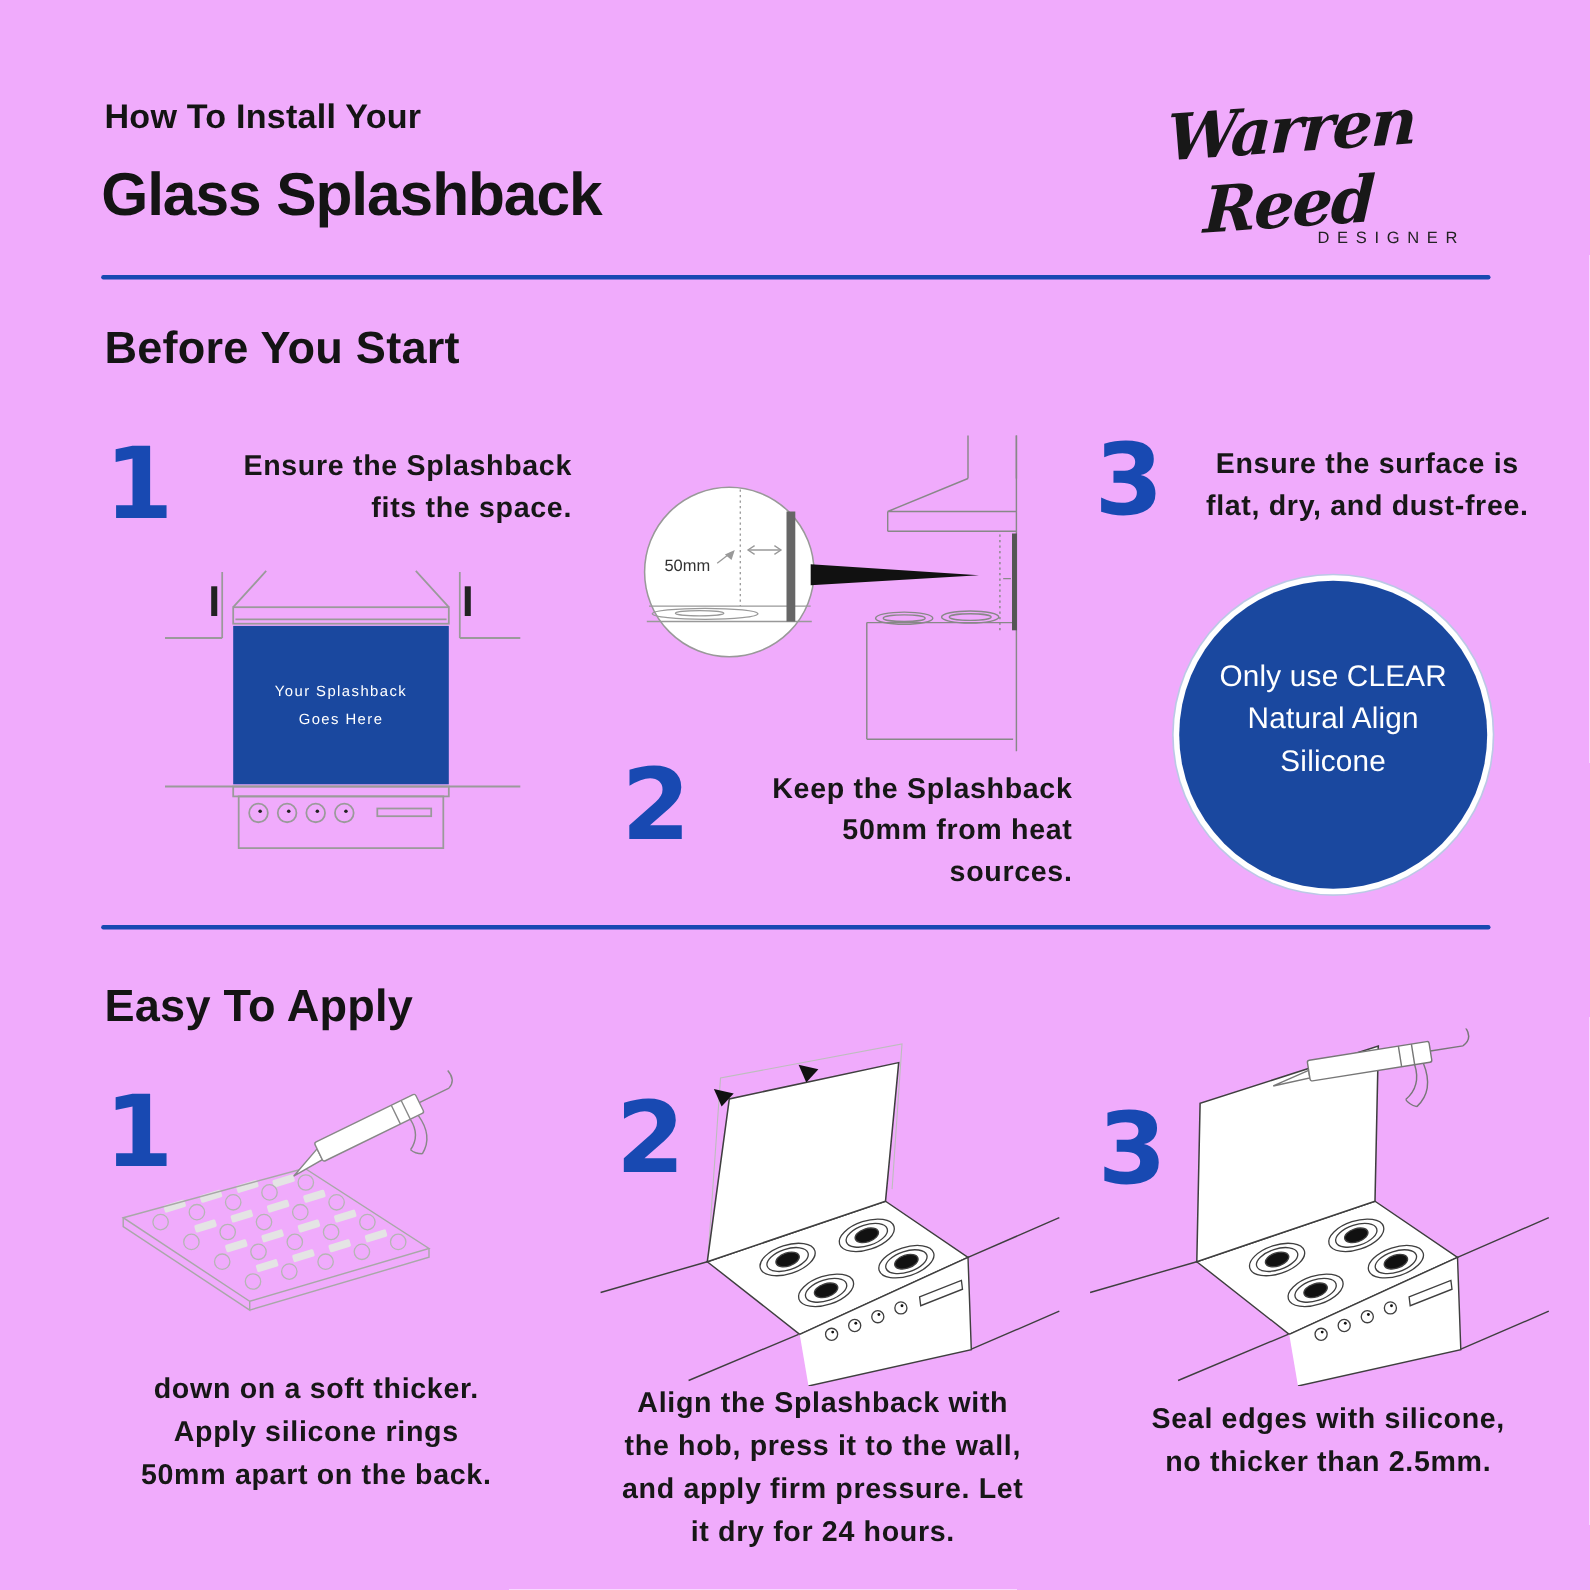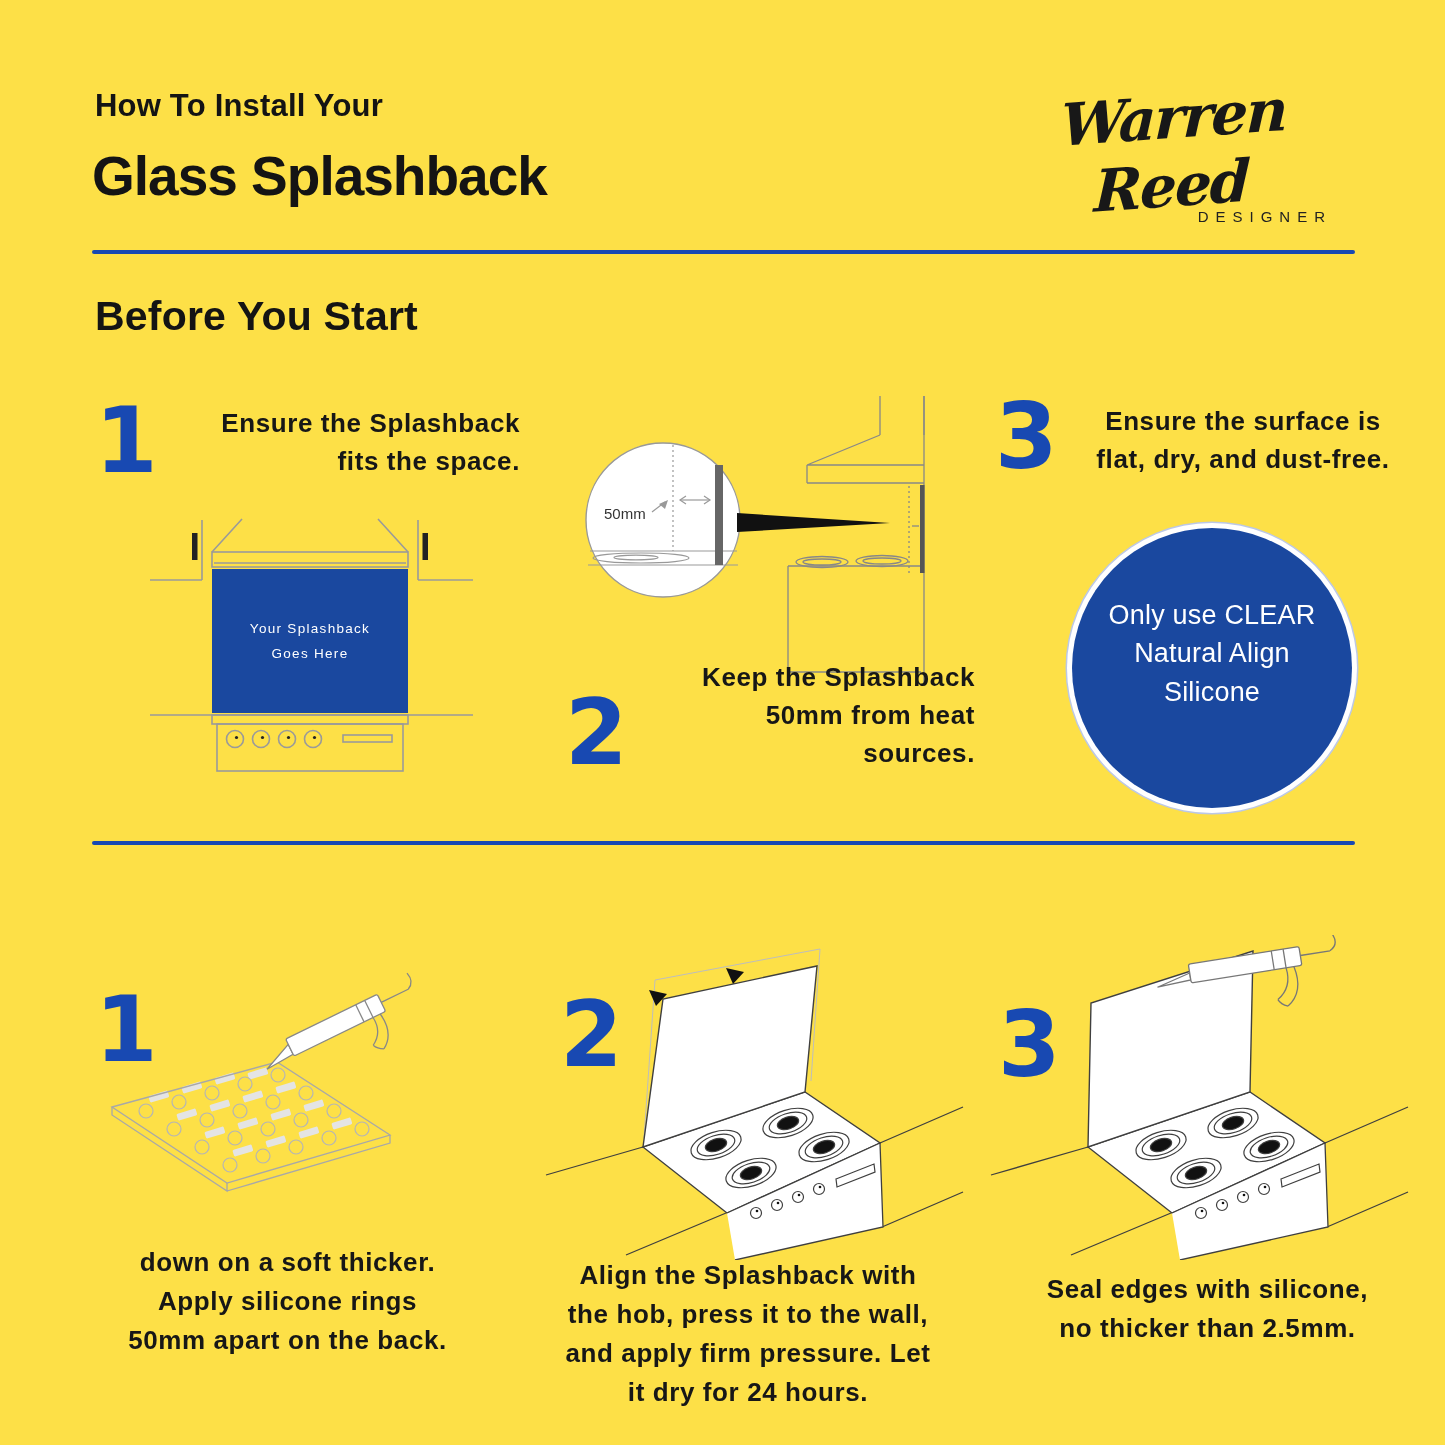--- a/index.html
+++ b/index.html
@@ -2,21 +2,21 @@
 <html><head>
 <meta charset="utf-8">
 <style>
   :root{
     --accent:#1849b2;
     --fillblue:#1a489f;
     --ink:#141414;
   }
   html,body{margin:0;padding:0;background:#ffffff;}
   .page{
-    position:relative;width:1445px;height:1445px;background:#fde047;overflow:hidden;
+    position:relative;width:1445px;height:1445px;background:#f0abfc;overflow:hidden;
     font-family:"Liberation Sans","DejaVu Sans",sans-serif;color:var(--ink);
   }
   .abs{position:absolute;}
   .title1{font-size:31px;font-weight:700;letter-spacing:.2px;}
   .title2{font-size:55px;font-weight:700;letter-spacing:-1px;margin-top:16px;}
   .h2{font-size:41px;font-weight:700;letter-spacing:.2px;}
   .divider{height:4px;background:var(--accent);border-radius:2px;}
   .step-num{color:var(--accent);font-weight:700;font-size:90px;line-height:1;font-family:"DejaVu Sans","Liberation Sans",sans-serif;}
   .step-text{font-weight:700;font-size:26px;line-height:1.47;letter-spacing:.6px;text-align:right;color:#171717;}
   .step-text.left{text-align:center;}
@@ -116,21 +116,21 @@
       <path d="M30,158 H177 M28,172 H178"></path>
       <ellipse cx="81" cy="165" rx="48" ry="5"></ellipse>
       <ellipse cx="76" cy="164.5" rx="22" ry="2.4"></ellipse>
     </g>
     <polygon points="108,107 99,111 105,116" fill="#999"></polygon>
     <rect x="155" y="72" width="8" height="100" fill="#666"></rect>
     <text x="44" y="126" font-size="15" fill="#333">50mm</text>
   </svg>
 
   <div class="abs step-num" style="left:565px;top:688px">2</div>
-  <div class="abs step-text" style="left:645px;top:658px;width:330px">
+  <div class="abs step-text" style="left:645px;top:697px;width:330px">
     <div>Keep the Splashback</div>
     <div>50mm from heat</div>
     <div>sources.</div>
   </div>
 
   <div class="abs step-num" style="left:995px;top:392px">3</div>
   <div class="abs step-text left" style="left:1058px;top:402px;width:370px">
     <div>Ensure the surface is</div>
     <div>flat, dry, and dust-free.</div>
   </div>
@@ -138,20 +138,21 @@
   <div class="abs circle-badge" style="left:1072px;top:528px">
     <div class="circle-text">
       <div>Only use CLEAR</div>
       <div>Natural Align</div>
       <div>Silicone</div>
     </div>
   </div>
 
   <div class="abs divider" style="left:92px;top:841px;width:1263px"></div>
 
+  <div class="abs h2" style="left:95px;top:891px">Easy To Apply</div>
 
   <div class="abs step-num" style="left:95px;top:985px">1</div>
 
   <svg class="abs" style="left:105px;top:945px" width="420" height="320" viewBox="0 0 420 320">
     <g fill="#e4e4e4">
       <rect x="44" y="148" width="20" height="7" rx="1.5" transform="rotate(-17 54 152)"></rect>
       <rect x="77" y="139" width="20" height="7" rx="1.5" transform="rotate(-17 87 143)"></rect>
       <rect x="110" y="130" width="20" height="7" rx="1.5" transform="rotate(-17 120 134)"></rect>
       <rect x="143" y="125" width="20" height="7" rx="1.5" transform="rotate(-17 153 129)"></rect>
       <rect x="72" y="166" width="20" height="7" rx="1.5" transform="rotate(-17 82 170)"></rect>

